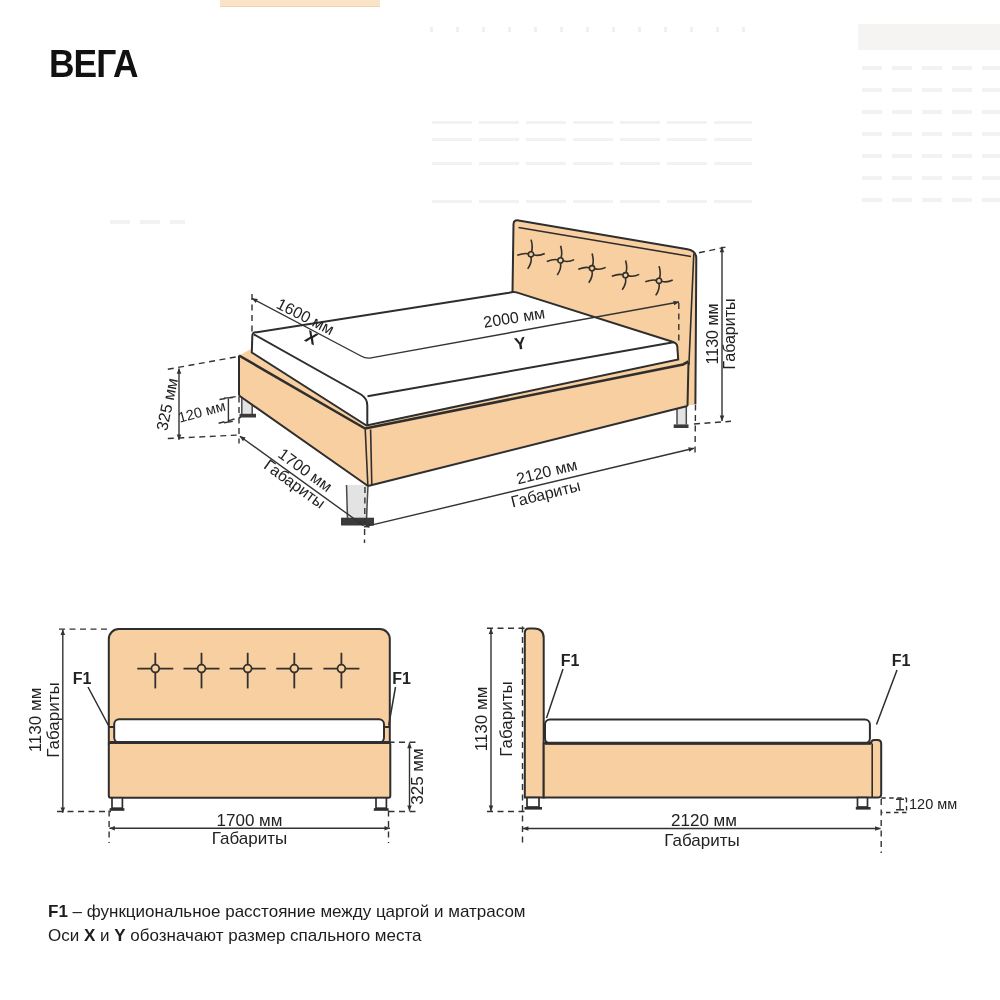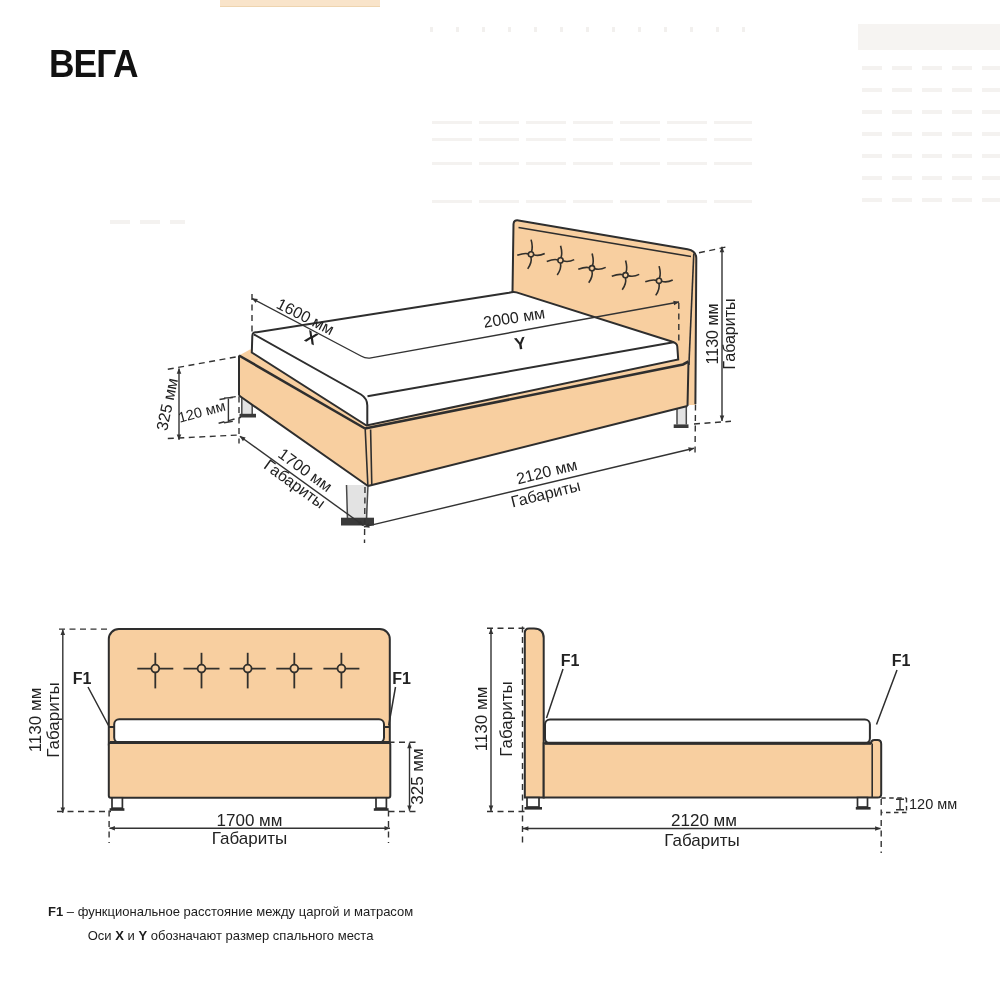--- a/index.html
+++ b/index.html
@@ -2,21 +2,21 @@
 <html><head>
 <meta charset="utf-8">
 <style>
   html,body{margin:0;padding:0;background:#fff;width:1000px;height:1000px;overflow:hidden;}
   body{font-family:"Liberation Sans", sans-serif;position:relative;}
   #title{position:absolute;left:49px;top:43px;font-size:38px;font-weight:bold;color:#111;letter-spacing:-1px;transform:scaleX(0.93);transform-origin:left top;}
   #ghost{position:absolute;left:220px;top:0;width:160px;height:6px;background:#f9e4ca;border-bottom:1px solid #eed4af;}
   .gr{position:absolute;height:4px;background:repeating-linear-gradient(90deg,#f2f0ee 0 3px,rgba(0,0,0,0) 3px 26px);}
   .grl{position:absolute;height:3px;background:repeating-linear-gradient(90deg,#f4f2f0 0 40px,rgba(0,0,0,0) 40px 47px);}
   .gr2{position:absolute;height:4px;background:repeating-linear-gradient(90deg,#f4f2f0 0 20px,rgba(0,0,0,0) 20px 30px);}
-  #note{position:absolute;left:48px;top:900px;font-size:13px;color:#1c1c1c;line-height:24px;text-align:center;}
+  #note{position:absolute;left:48px;top:900px;font-size:17px;color:#1c1c1c;line-height:24px;}
   svg{position:absolute;left:0;top:0;}
   text{fill:#222;}
   .dim{font-size:16px;}
   .dim2{font-size:17px;}
   .b{font-weight:bold;}
 </style>
 </head>
 <body>
 <div id="ghost"></div>
 <div class="gr" style="left:430px;top:27px;width:322px;height:5px;"></div>

